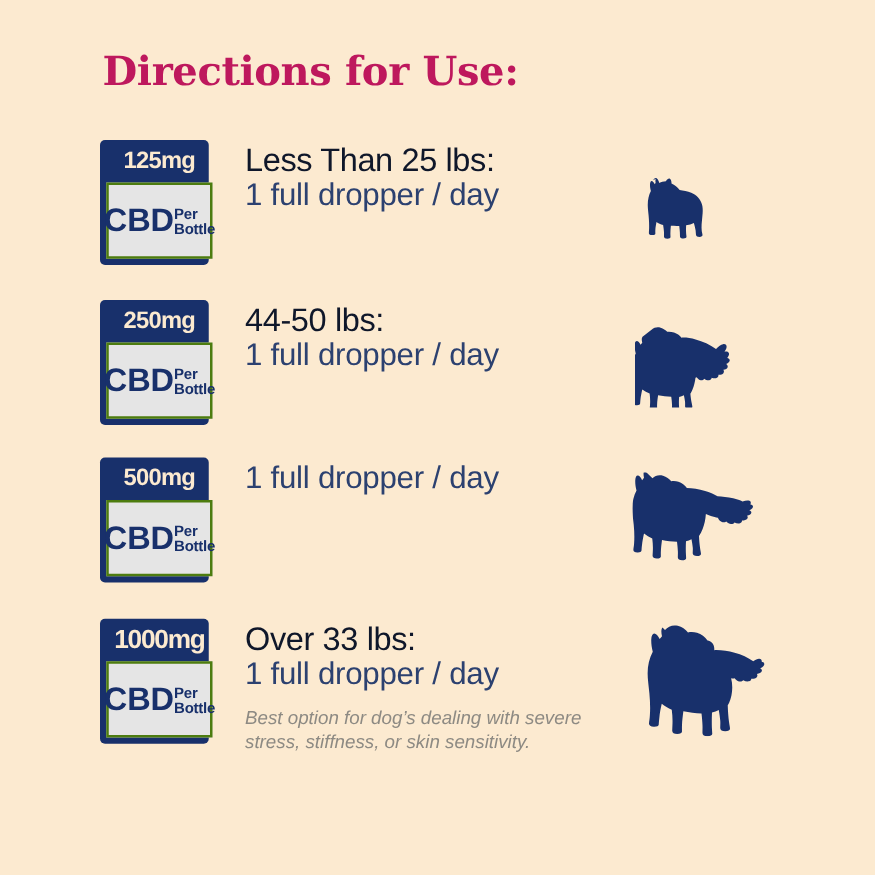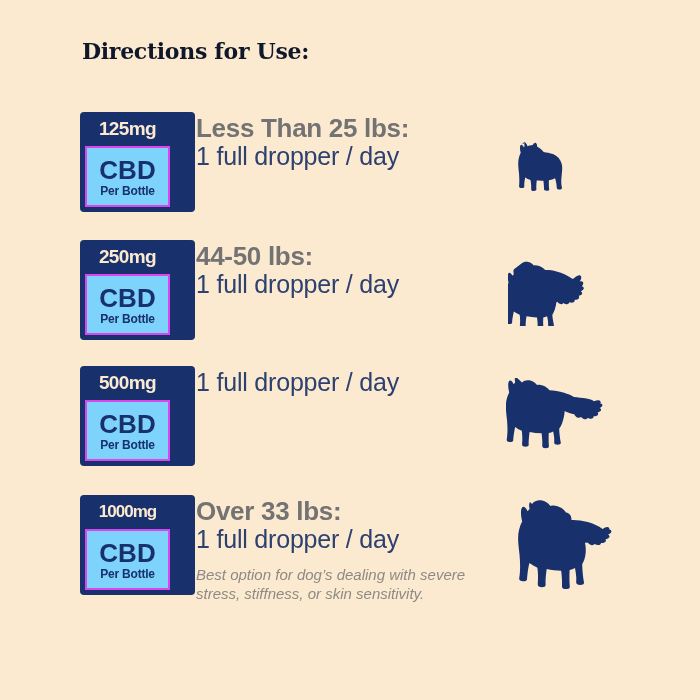--- a/index.html
+++ b/index.html
@@ -21,43 +21,43 @@
     background: #fcead0;
   }
 
   
   #heading {
     position: absolute;
     left: 82px;
     top: 38px;
     font-family: "DejaVu Serif", "Liberation Serif", serif;
     font-weight: bold;
-    font-size: 22px;
+    font-size: 32px;
     letter-spacing: -0.3px;
-    color: #0f172a;
+    color: #be185d;
     white-space: nowrap;
   }
 
   
   .row {
     position: absolute;
     left: 0;
     width: 700px;
   }
   .row-1 { top: 112px; }
   .row-2 { top: 240px; }
   .row-3 { top: 366px; }
   .row-4 { top: 495px; }
 
   
   .badge {
     position: absolute;
     left: 80px;
     top: 0;
-    width: 115px;
+    width: 87px;
     height: 100px;
     background: #18306b;
     border-radius: 4px;
     box-sizing: border-box;
     padding: 0;
   }
   .badge-mg {
     position: absolute;
     left: 0;
     top: 0;
@@ -65,32 +65,32 @@
     height: 32px;
     display: flex;
     align-items: center;
     justify-content: center;
     color: #fcead0;
     font-weight: bold;
     font-size: 19px;
     letter-spacing: -0.6px;
     line-height: 1;
   }
-  .badge-mg.small { font-size: 17px; letter-spacing: -1px; }
+  .badge-mg.small { font-size: 21px; letter-spacing: -1px; }
   .badge-body {
     position: absolute;
     left: 5px;
     top: 34px;
     width: 85px;
     height: 61px;
-    background: #7dd3fc;
-    border: 2px solid #d946ef;
+    background: #e5e5e5;
+    border: 2px solid #4d7c0f;
     box-sizing: border-box;
     display: flex;
-    flex-direction: column;
+    flex-direction: row;
     align-items: center;
     justify-content: center;
   }
   .badge-cbd {
     color: #18306b;
     font-weight: bold;
     font-size: 26px;
     line-height: 1;
     letter-spacing: 0px;
     margin-bottom: 2px;
@@ -104,22 +104,22 @@
   }
 
   
   .textblock {
     position: absolute;
     left: 196px;
     top: 2px;
     width: 300px;
   }
   .weight {
-    color: #737373;
-    font-weight: bold;
+    color: #0f172a;
+    font-weight: normal;
     font-size: 26px;
     line-height: 1.08;
     letter-spacing: -0.3px;
     white-space: nowrap;
   }
   .dose {
     color: #2c4170;
     font-weight: 400;
     font-size: 25px;
     line-height: 1.18;

